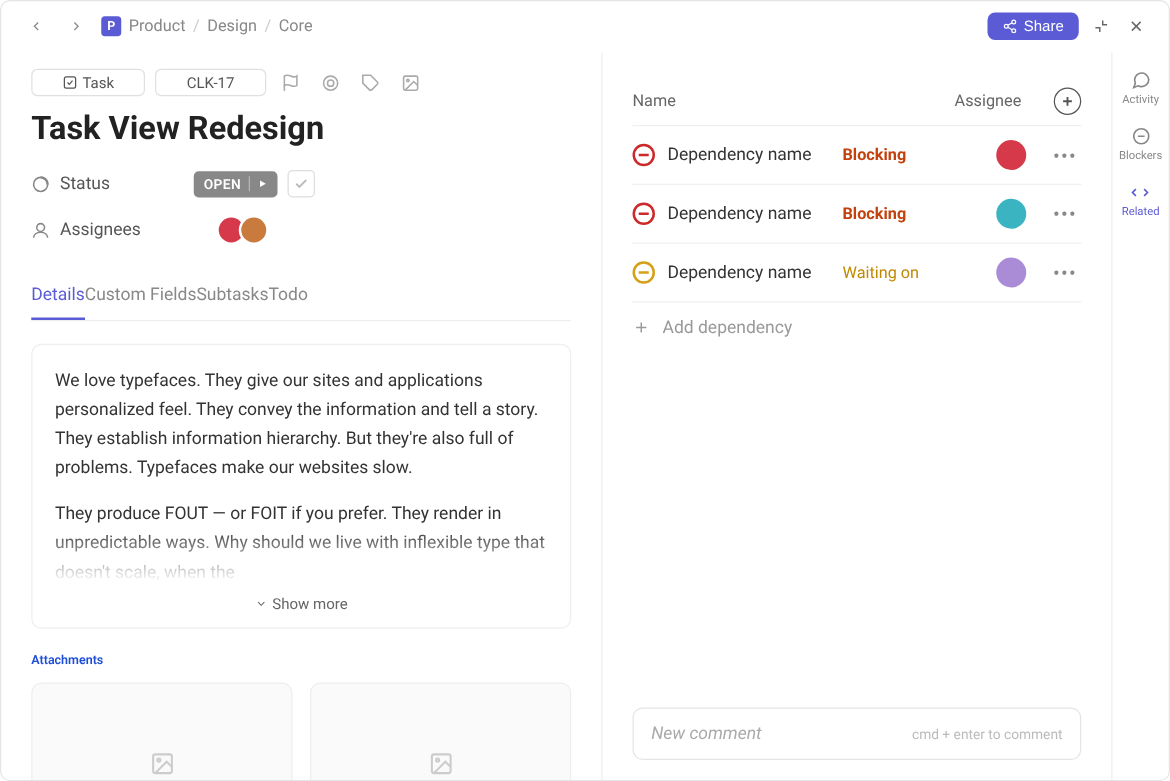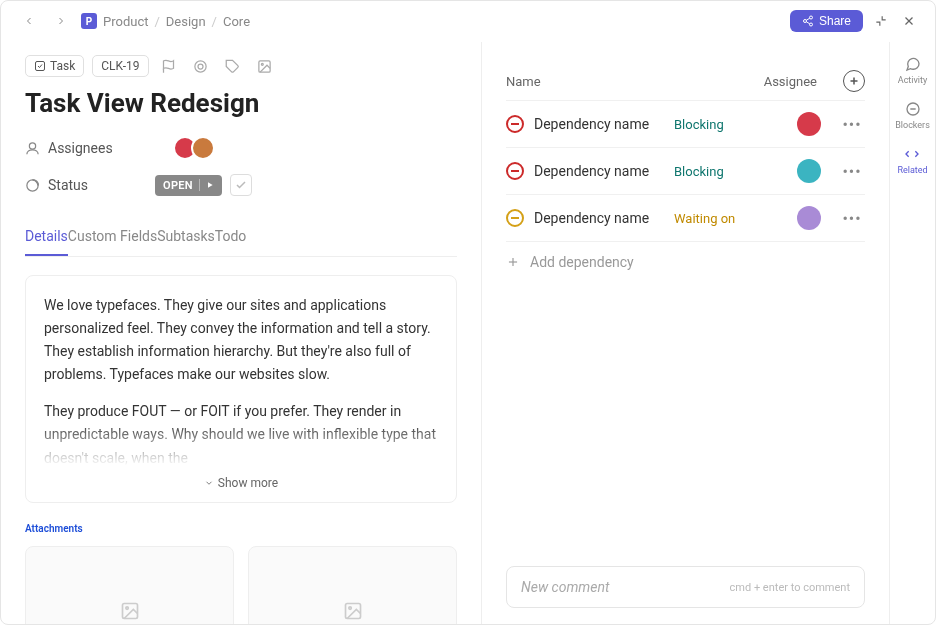--- a/index.html
+++ b/index.html
@@ -17,21 +17,21 @@
     .topbar-right { margin-left: auto; display: flex; align-items: center; gap: 8px; }
     .share-btn { background: #5b5bd6; color: #fff; border: none; border-radius: 6px; padding: 4px 12px; font-size: 12px; font-weight: 500; display: flex; align-items: center; gap: 5px; cursor: pointer; }
     .top-icon { width: 20px; height: 20px; color: #666; cursor: pointer; display:flex;align-items:center;justify-content:center; }
     
     .body { display: flex; flex: 1; min-height: 0; }
     
     
     .left { flex: 0 0 480px; padding: 12px 24px 0 24px; display: flex; flex-direction: column; min-height: 0; }
     
     .task-meta { display: flex; align-items: center; gap: 8px; margin-bottom: 10px; }
-    .task-chip { border: 1px solid #e0e0e0; border-radius: 5px; padding: 3px 8px; font-size: 12px; color: #555; display: flex; align-items: center; gap: 4px; }
+    .task-chip { border: 1px solid #e0e0e0; border-radius: 5px; padding: 3px 24px; font-size: 12px; color: #555; display: flex; align-items: center; gap: 4px; }
     .meta-icon { width: 24px; height: 24px; display: flex; align-items: center; justify-content: center; color: #aaa; cursor: pointer; }
     
     .title { font-size: 26px; font-weight: 700; color: #222; margin-bottom: 18px; }
     
     .field-row { display: flex; align-items: center; margin-bottom: 14px; }
     .field-label { display: flex; align-items: center; gap: 8px; width: 130px; color: #555; font-size: 14px; }
     .field-label svg { color: #888; }
     
     .status-badge { background: #888; color: #fff; font-size: 11px; font-weight: 600; padding: 4px 8px; border-radius: 4px; display: flex; align-items: center; gap: 4px; letter-spacing: .3px; }
     .status-badge .sep-bar { width: 1px; height: 12px; background: rgba(255,255,255,.4); margin: 0 2px; }
@@ -64,21 +64,21 @@
     .add-circle { width: 22px; height: 22px; border: 1.5px solid #555; border-radius: 50%; display: flex; align-items: center; justify-content: center; color: #555; cursor: pointer; margin-left: 8px; }
     
     .dep-row { display: flex; align-items: center; padding: 11px 0; border-top: 1px solid #f0f0f0; }
     .dep-row:last-of-type { border-bottom: 1px solid #f0f0f0; }
     .dep-icon { width: 18px; height: 18px; border-radius: 50%; border: 2px solid; display: flex; align-items: center; justify-content: center; margin-right: 10px; flex:none; }
     .dep-icon.red { border-color: #cc2a2a; color: #cc2a2a; }
     .dep-icon.amber { border-color: #d4a017; color: #d4a017; }
     .dep-icon .dash { width: 8px; height: 2px; background: currentColor; }
     .dep-name { font-size: 14px; color: #333; flex: 0 0 130px; }
     .dep-status { font-size: 13px; margin-left: 10px; }
-    .dep-status.red { color: #0f766e; }
+    .dep-status.red { color: #c2410c; font-weight: bold; }
     .dep-status.amber { color: #c08a00; }
     .dep-assignee { margin-left: auto; }
     .dep-assignee .avatar { border: none; margin: 0; }
     .row-more { width: 26px; text-align: center; color: #888; cursor: pointer; margin-left: 18px; letter-spacing: 1px; }
     
     .add-dep { display: flex; align-items: center; gap: 10px; padding: 12px 0; color: #999; font-size: 14px; cursor: pointer; }
     
     .comment-bar { margin: auto 24px 16px 24px; }
     .comment-input { border: 1px solid #e5e5e5; border-radius: 8px; padding: 12px 14px; display: flex; align-items: center; justify-content: space-between; }
     .comment-input .placeholder { color: #aaa; font-size: 14px; font-style: italic; }
@@ -147,21 +147,21 @@
     <div class="left">
       <div class="task-meta">
         <div class="task-chip">
           <svg width="12" height="12" viewBox="0 0 24 24" fill="none" stroke="currentColor" stroke-width="2">
               <rect x="3" y="3" width="18" height="18" rx="3"></rect>
               <polyline points="8 12 11 15 16 9"></polyline>
             </svg>
           <span>Task</span>
         </div>
         <div class="task-chip">
-          <span>CLK-19</span>
+          <span>CLK-17</span>
         </div>
         <div class="meta-icon">
             <svg width="15" height="15" viewBox="0 0 24 24" fill="none" stroke="currentColor" stroke-width="2">
               <path d="M4 15s1-1 4-1 5 2 8 2 4-1 4-1V3s-1 1-4 1-5-2-8-2-4 1-4 1z"></path>
               <line x1="4" y1="22" x2="4" y2="15"></line>
             </svg>
           </div>
         <div class="meta-icon">
             <svg width="15" height="15" viewBox="0 0 24 24" fill="none" stroke="currentColor" stroke-width="2">
               <circle cx="12" cy="12" r="9"></circle>
@@ -177,35 +177,20 @@
         <div class="meta-icon">
             <svg width="15" height="15" viewBox="0 0 24 24" fill="none" stroke="currentColor" stroke-width="2">
               <rect x="3" y="3" width="18" height="18" rx="2"></rect>
               <circle cx="8.5" cy="8.5" r="1.5"></circle>
               <polyline points="21 15 16 10 5 21"></polyline>
             </svg>
           </div>
       </div>
 
       <h1 class="title">Task View Redesign</h1>
-
-      <div class="field-row">
-        <div class="field-label">
-          <svg width="15" height="15" viewBox="0 0 24 24" fill="none" stroke="currentColor" stroke-width="2">
-              <circle cx="12" cy="8" r="5"></circle>
-              <path d="M3 21c0-4 4-7 9-7s9 3 9 7"></path>
-            </svg>
-          <span>Assignees</span>
-        </div>
-        <div class="avatars">
-          <div class="avatar" style="#3bb4c1"></div>
-          <div class="avatar" style="background:#d63a4a"></div>
-          <div class="avatar" style="background:#c97a3d"></div>
-        </div>
-      </div>
 
       <div class="field-row">
         <div class="field-label">
           <svg width="15" height="15" viewBox="0 0 24 24" fill="none" stroke="currentColor" stroke-width="2">
               <circle cx="12" cy="12" r="9"></circle>
               <path d="M12 3 a9 9 0 0 1 9 9" stroke-width="3"></path>
             </svg>
           <span>Status</span>
         </div>
         <div style="display:flex;align-items:center;">
@@ -214,20 +199,35 @@
             <span class="sep-bar"></span>
             <svg width="8" height="8" viewBox="0 0 24 24" fill="currentColor">
                 <polygon points="6 4 20 12 6 20"></polygon>
               </svg>
           </div>
           <div class="open-check">
             <svg width="12" height="12" viewBox="0 0 24 24" fill="none" stroke="currentColor" stroke-width="3">
                 <polyline points="20 6 9 17 4 12"></polyline>
               </svg>
           </div>
+        </div>
+      </div>
+
+      <div class="field-row">
+        <div class="field-label">
+          <svg width="15" height="15" viewBox="0 0 24 24" fill="none" stroke="currentColor" stroke-width="2">
+              <circle cx="12" cy="8" r="5"></circle>
+              <path d="M3 21c0-4 4-7 9-7s9 3 9 7"></path>
+            </svg>
+          <span>Assignees</span>
+        </div>
+        <div class="avatars">
+          <div class="avatar" style="#3bb4c1"></div>
+          <div class="avatar" style="background:#d63a4a"></div>
+          <div class="avatar" style="background:#c97a3d"></div>
         </div>
       </div>
 
       <div class="tabs">
         <div class="tab active">Details</div>
         <div class="tab">Custom Fields</div>
         <div class="tab">Subtasks</div>
         <div class="tab">Todo</div>
       </div>
 

